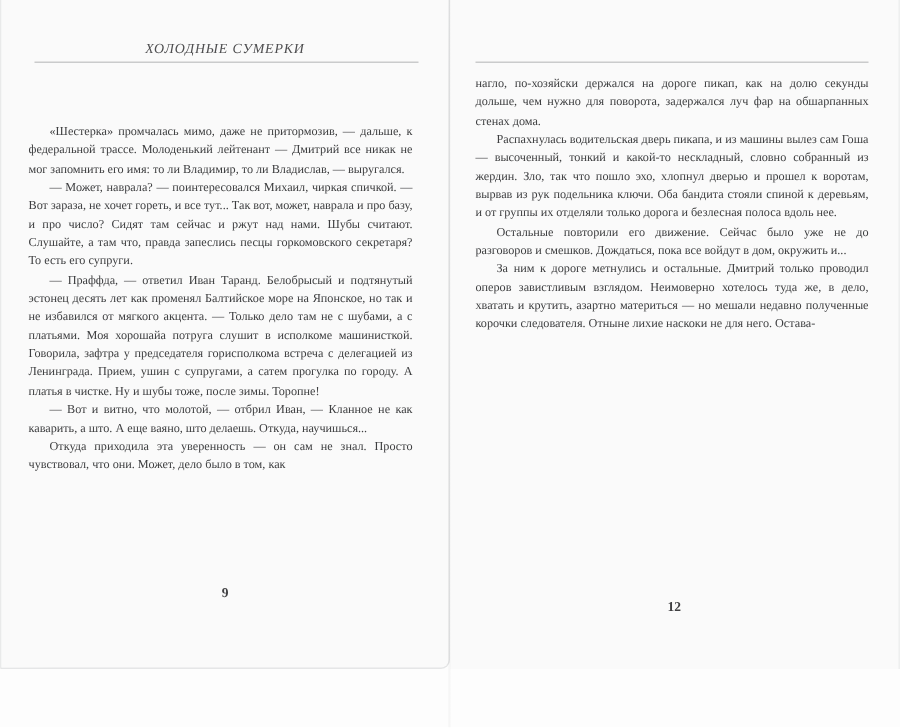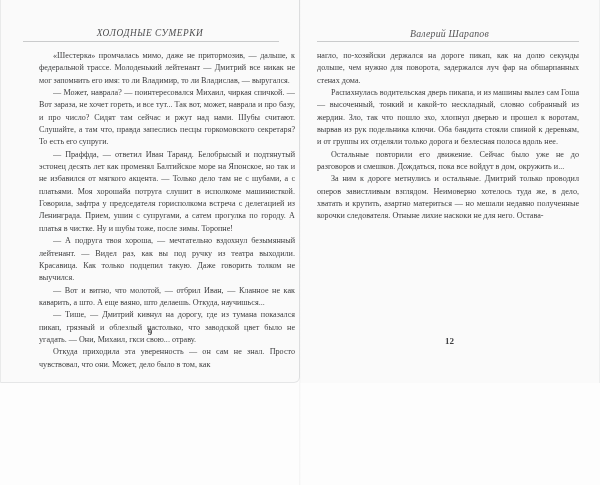--- a/index.html
+++ b/index.html
@@ -17,21 +17,21 @@
     position: relative;
     width: 600px;
     height: 485px;
     background: #fdfdfd;
     display: flex;
   }
   .page {
     position: relative;
     box-sizing: border-box;
     background: #ffffff;
-    height: 383px;
+    height: 446px;
   }
   .page-left {
     width: 300px;
     border-left: 1px solid #eceded;
     border-right: 1px solid #e6e7e8;
     border-bottom: 1px solid #e8e9ea;
     border-bottom-right-radius: 6px;
     box-shadow: 0 0 0 0 rgba(0,0,0,0);
   }
   .page-right {
@@ -77,22 +77,23 @@
     position: absolute;
     top: 50px;
     font-size: 8.15px;
     line-height: 12.35px;
     text-align: justify;
     color: #27282a;
     -webkit-hyphens: manual;
     hyphens: manual;
   }
   .page-left .body-col {
-    left: 38px;
+    left: 18px;
     width: 256px;
+    margin-top: 32px;
   }
   .page-right .body-col {
     left: 17px;
     width: 262px;
   }
   .body-col p {
     margin: 0;
     text-indent: 14px;
     text-align: justify;
   }
@@ -133,33 +134,30 @@
 
   <div class="page page-left scan">
     <div class="page-inner">
       <div class="running-head">ХОЛОДНЫЕ СУМЕРКИ</div>
       <div class="head-rule"></div>
 
       <div class="body-col">
         <p>«Шестерка» промчалась мимо, даже не притормозив, — дальше, к федеральной трассе. Молоденький лейтенант — Дмитрий все никак не мог запомнить его имя: то ли Владимир, то ли Владислав, — выругался.</p>
         <p>— Может, наврала? — поинтересовался Михаил, чиркая спичкой. — Вот зараза, не хочет гореть, и все тут... Так вот, может, наврала и про базу, и про число? Сидят там сейчас и ржут над нами. Шубы считают. Слушайте, а там что, правда запеслись песцы горкомовского секретаря? То есть его супруги.</p>
         <p>— Праффда, — ответил Иван Таранд. Белобрысый и подтянутый эстонец десять лет как променял Балтийское море на Японское, но так и не избавился от мягкого акцента. — Только дело там не с шубами, а с платьями. Моя хорошайа потруга слушит в исполкоме машинисткой. Говорила, зафтра у председателя горисполкома встреча с делегацией из Ленинграда. Прием, ушин с супругами, а сатем прогулка по городу. А платья в чистке. Ну и шубы тоже, после зимы. Торопне!</p>
-        <p>— А подруга твоя хороша, — мечтательно вздохнул безымянный лейтенант. — Видел раз, как вы под ручку из театра выходили. Красавица. Как только подцепил такую. Даже говорить толком не выучился.</p>
         <p>— Вот и витно, что молотой, — отбрил Иван, — Кланное не как каварить, а што. А еще ваяно, што делаешь. Откуда, научишься...</p>
-        <p>— Тише, — Дмитрий кивнул на дорогу, где из тумана показался пикап, грязный и облезлый настолько, что заводской цвет было не угадать. — Они, Михаил, гкси свою... отраву.</p>
         <p>Откуда приходила эта уверенность — он сам не знал. Просто чувствовал, что они. Может, дело было в том, как</p>
       </div>
 
       <div class="folio">9</div>
     </div>
   </div>
 
   <div class="page page-right scan">
     <div class="page-inner">
-      <div class="running-head">Валерий Шарапов</div>
       <div class="head-rule"></div>
 
       <div class="body-col">
         <p class="noindent">нагло, по-хозяйски держался на дороге пикап, как на долю секунды дольше, чем нужно для поворота, задержался луч фар на обшарпанных стенах дома.</p>
         <p>Распахнулась водительская дверь пикапа, и из машины вылез сам Гоша — высоченный, тонкий и какой-то нескладный, словно собранный из жердин. Зло, так что пошло эхо, хлопнул дверью и прошел к воротам, вырвав из рук подельника ключи. Оба бандита стояли спиной к деревьям, и от группы их отделяли только дорога и безлесная полоса вдоль нее.</p>
         <p>Остальные повторили его движение. Сейчас было уже не до разговоров и смешков. Дождаться, пока все войдут в дом, окружить и...</p>
         <p>За ним к дороге метнулись и остальные. Дмитрий только проводил оперов завистливым взглядом. Неимоверно хотелось туда же, в дело, хватать и крутить, азартно материться — но мешали недавно полученные корочки следователя. Отныне лихие наскоки не для него. Остава-</p>
       </div>
 
       <div class="folio">12</div>

